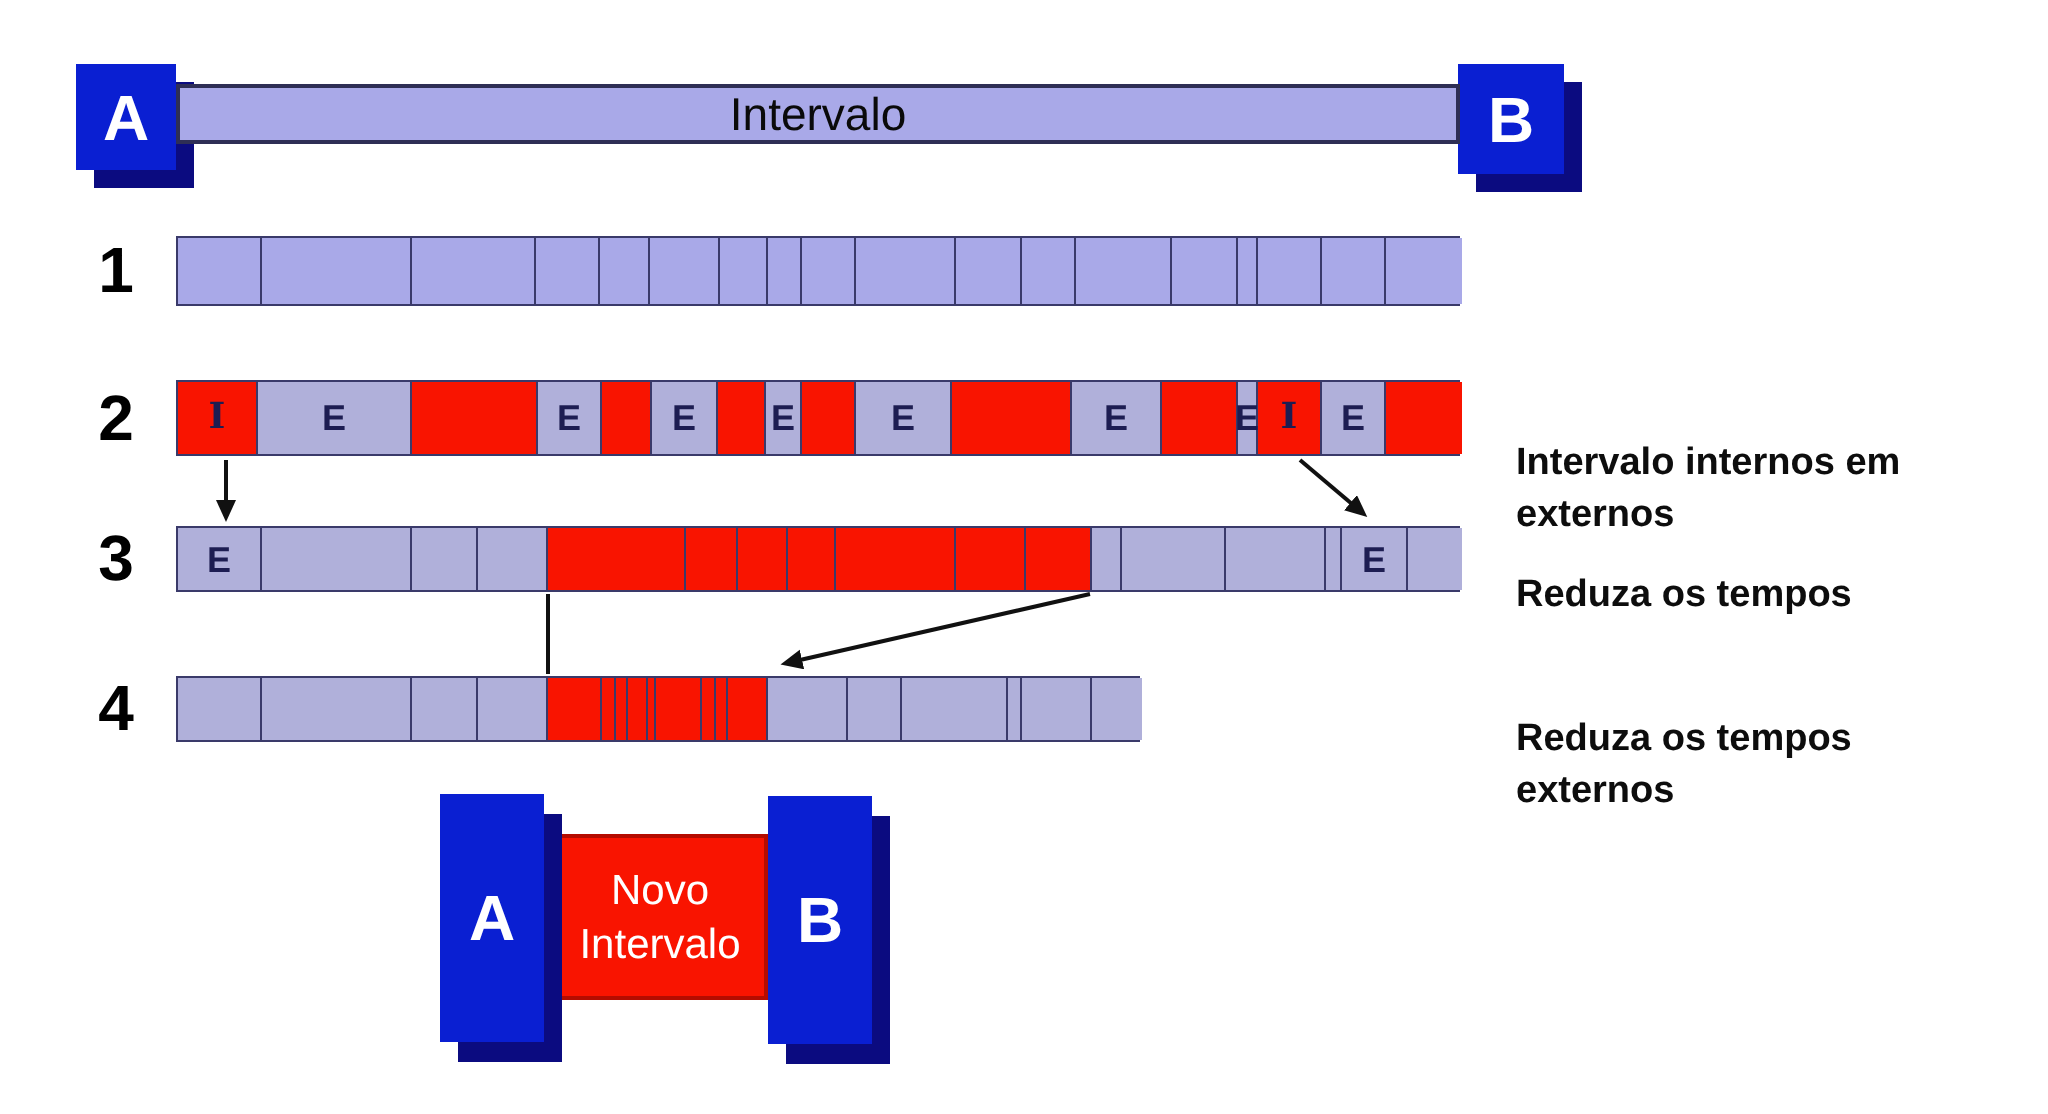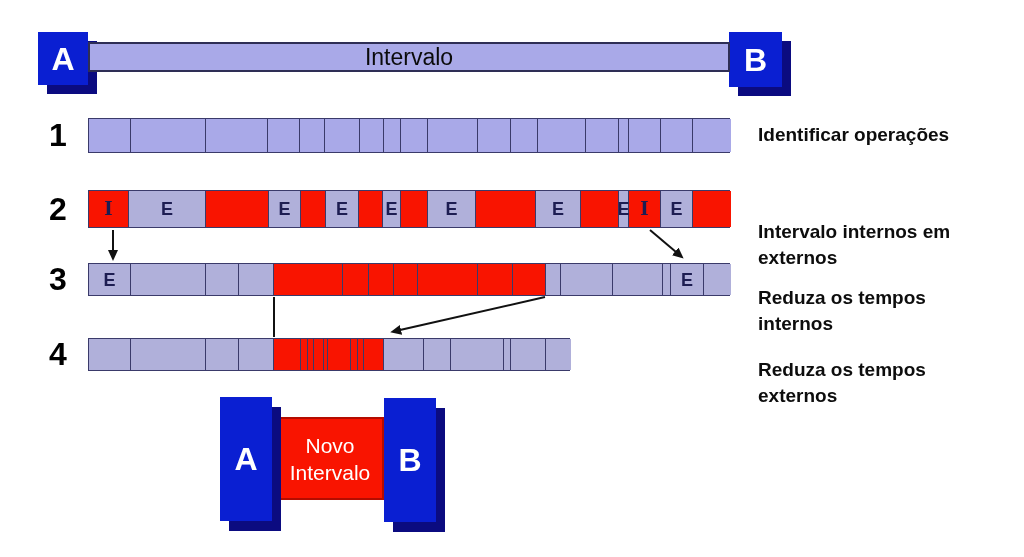--- a/index.html
+++ b/index.html
@@ -98,24 +98,20 @@
       <div class="seg p" style="width: 50px;"></div>
       <div class="seg p" style="width: 33px;"></div>
       <div class="seg p" style="width: 27px;"></div>
       <div class="seg p" style="width: 48px;"></div>
       <div class="seg p" style="width: 33px;"></div>
       <div class="seg p" style="width: 10px;"></div>
       <div class="seg p" style="width: 32px;"></div>
       <div class="seg p" style="width: 32px;"></div>
       <div class="seg p" style="width: 38px;"></div>
     </div>
-  <div class="row-label" style="top:122px">
-    <div>Identificar operações</div>
-    <div></div>
-  </div>
 
   <div class="row-num" style="top:193px">2</div>
   <div class="seg-bar" style="left:88px;top:190px;width:642px;height:38px">
       <div class="seg r" style="width: 40px;">
         <span class="ltr serif">I</span>
       </div>
       <div class="seg p" style="width: 77px;">
         <span class="ltr">E</span>
       </div>
       <div class="seg r" style="width: 63px;"></div>
@@ -174,21 +170,20 @@
       <div class="seg p" style="width: 52px;"></div>
       <div class="seg p" style="width: 50px;"></div>
       <div class="seg p" style="width: 8px;"></div>
       <div class="seg p" style="width: 33px;">
         <span class="ltr">E</span>
       </div>
       <div class="seg p" style="width: 27px;"></div>
     </div>
   <div class="row-label" style="top:285px">
     <div>Reduza os tempos</div>
-    <div>internos</div>
   </div>
 
   <div class="row-num" style="top:338px">4</div>
   <div class="seg-bar" style="left:88px;top:338px;width:482px;height:33px">
       <div class="seg p" style="width: 42px;"></div>
       <div class="seg p" style="width: 75px;"></div>
       <div class="seg p" style="width: 33px;"></div>
       <div class="seg p" style="width: 35px;"></div>
       <div class="seg r" style="width: 27px;"></div>
       <div class="seg r" style="width: 7px;"></div>

